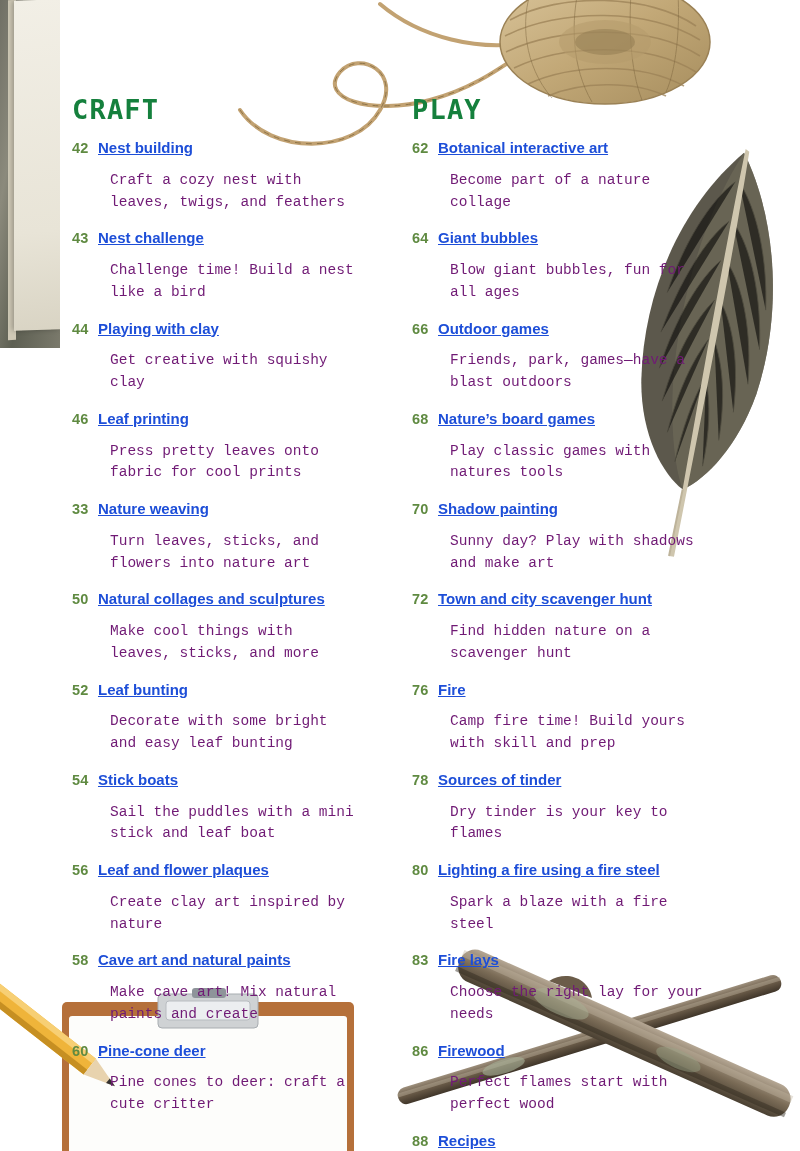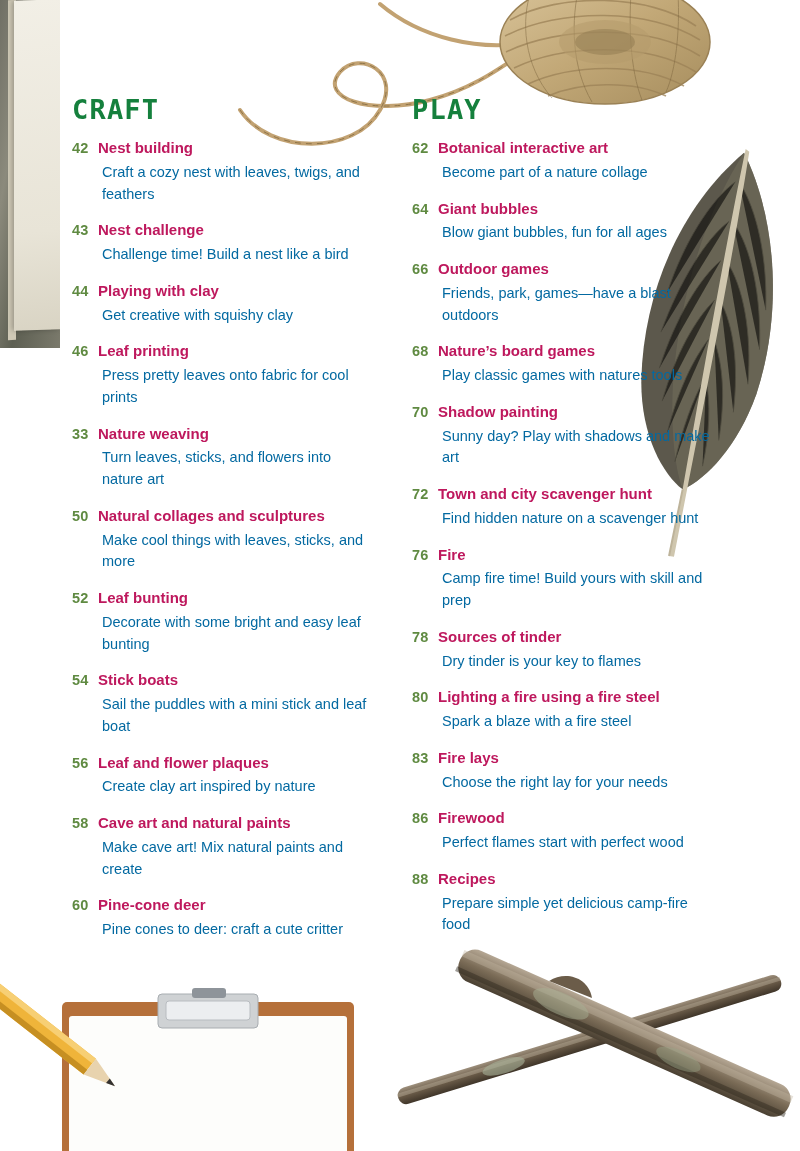--- a/index.html
+++ b/index.html
@@ -82,30 +82,32 @@
     position: absolute;
     left: 0; top: 1px;
     color: #5f8a41;
     font-size: 14.5px;
     font-weight: bold;
     letter-spacing: .3px;
   }
   .entry .entry-title {
     font-size: 15px;
     font-weight: bold;
-    color: #be185d;
+    color: #1d4ed8;
     line-height: 1.25;
     margin: 0 0 3px 0;
+    text-decoration: underline;
   }
   .entry .entry-desc {
     font-size: 14.5px;
-    color: #0369a1;
+    color: #701a75;
     line-height: 1.5;
-    margin: 4px;
+    margin: 12px;
     max-width: 290px;
+    font-family: Liberation Mono, monospace;
   }
   .col-right .entry .entry-desc { max-width: 300px; }
 </style>
 </head>
 <body>
 
 <div class="deco book-photo">
   <div class="edge"></div>
   <div class="page"></div>
 </div>

